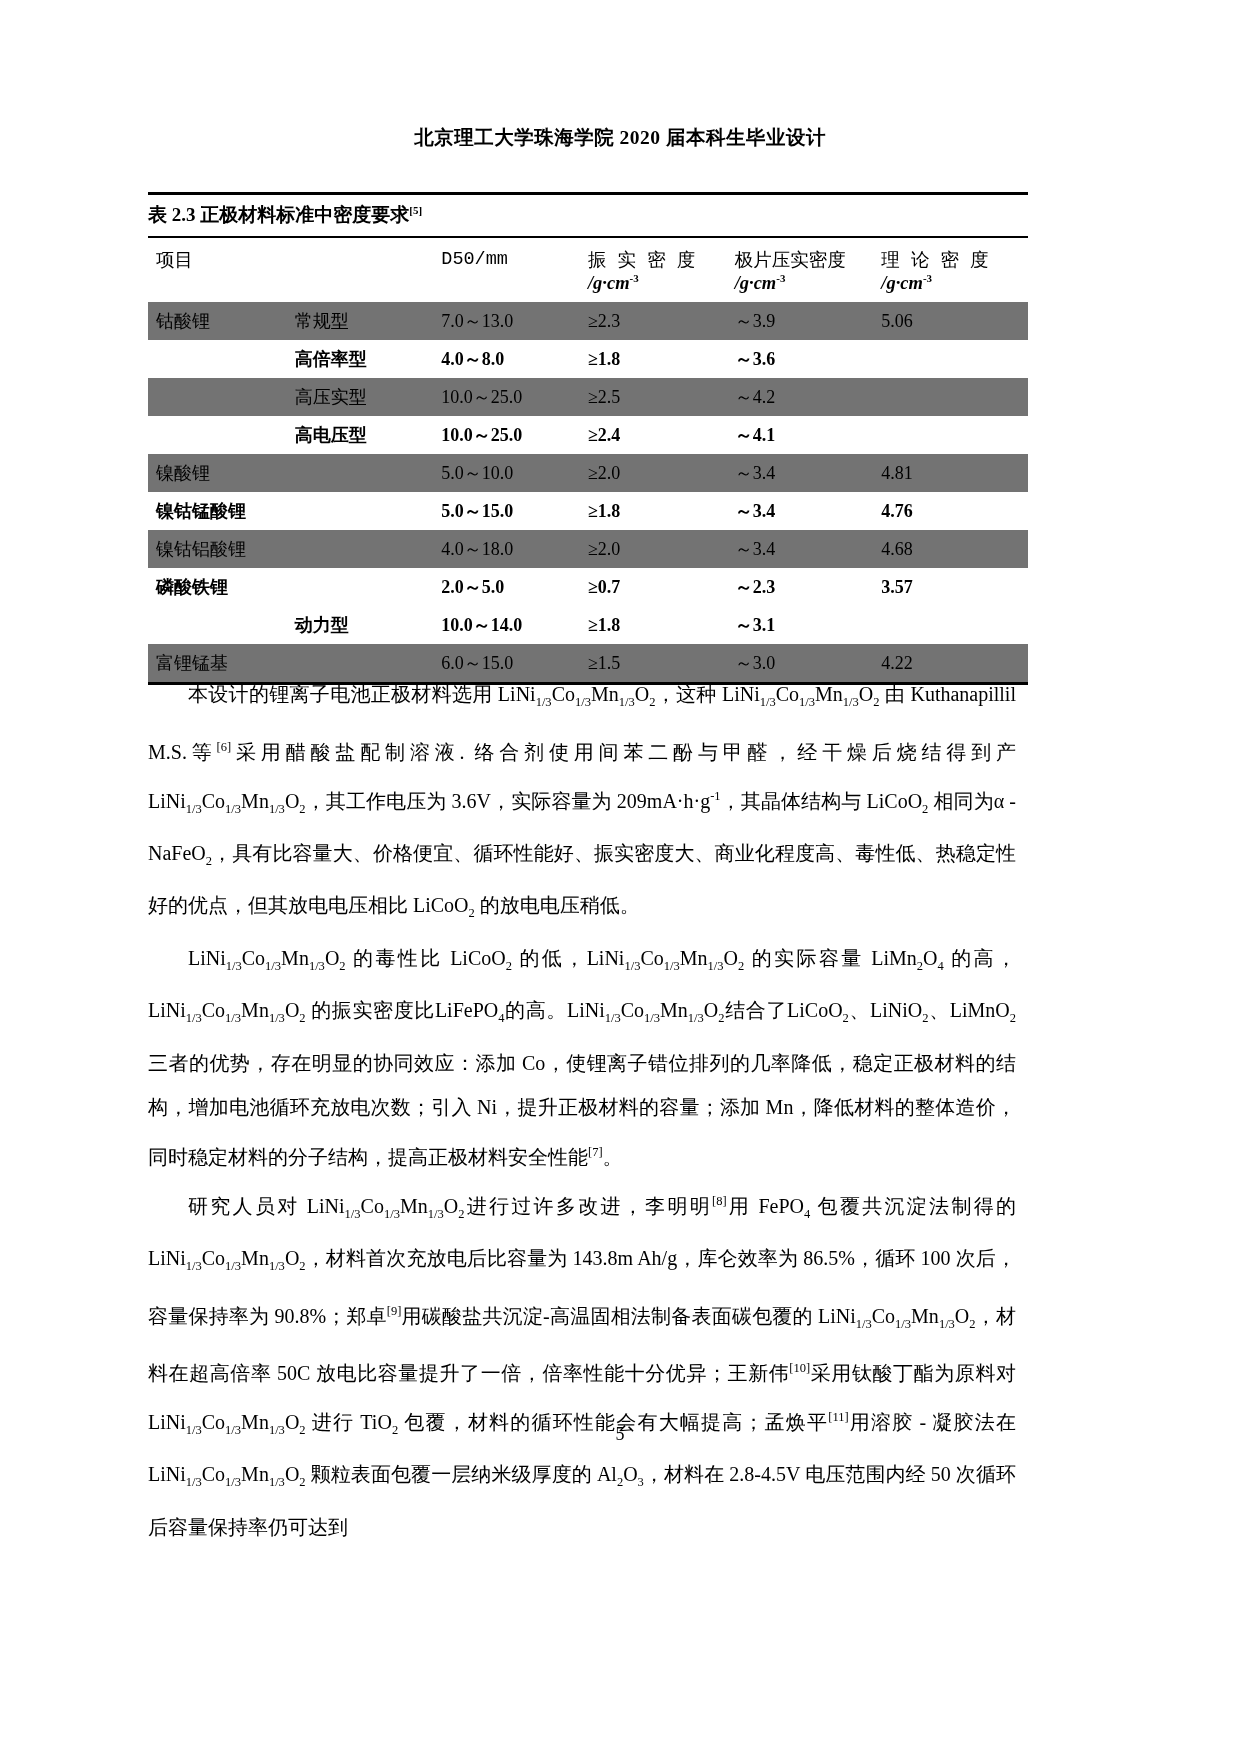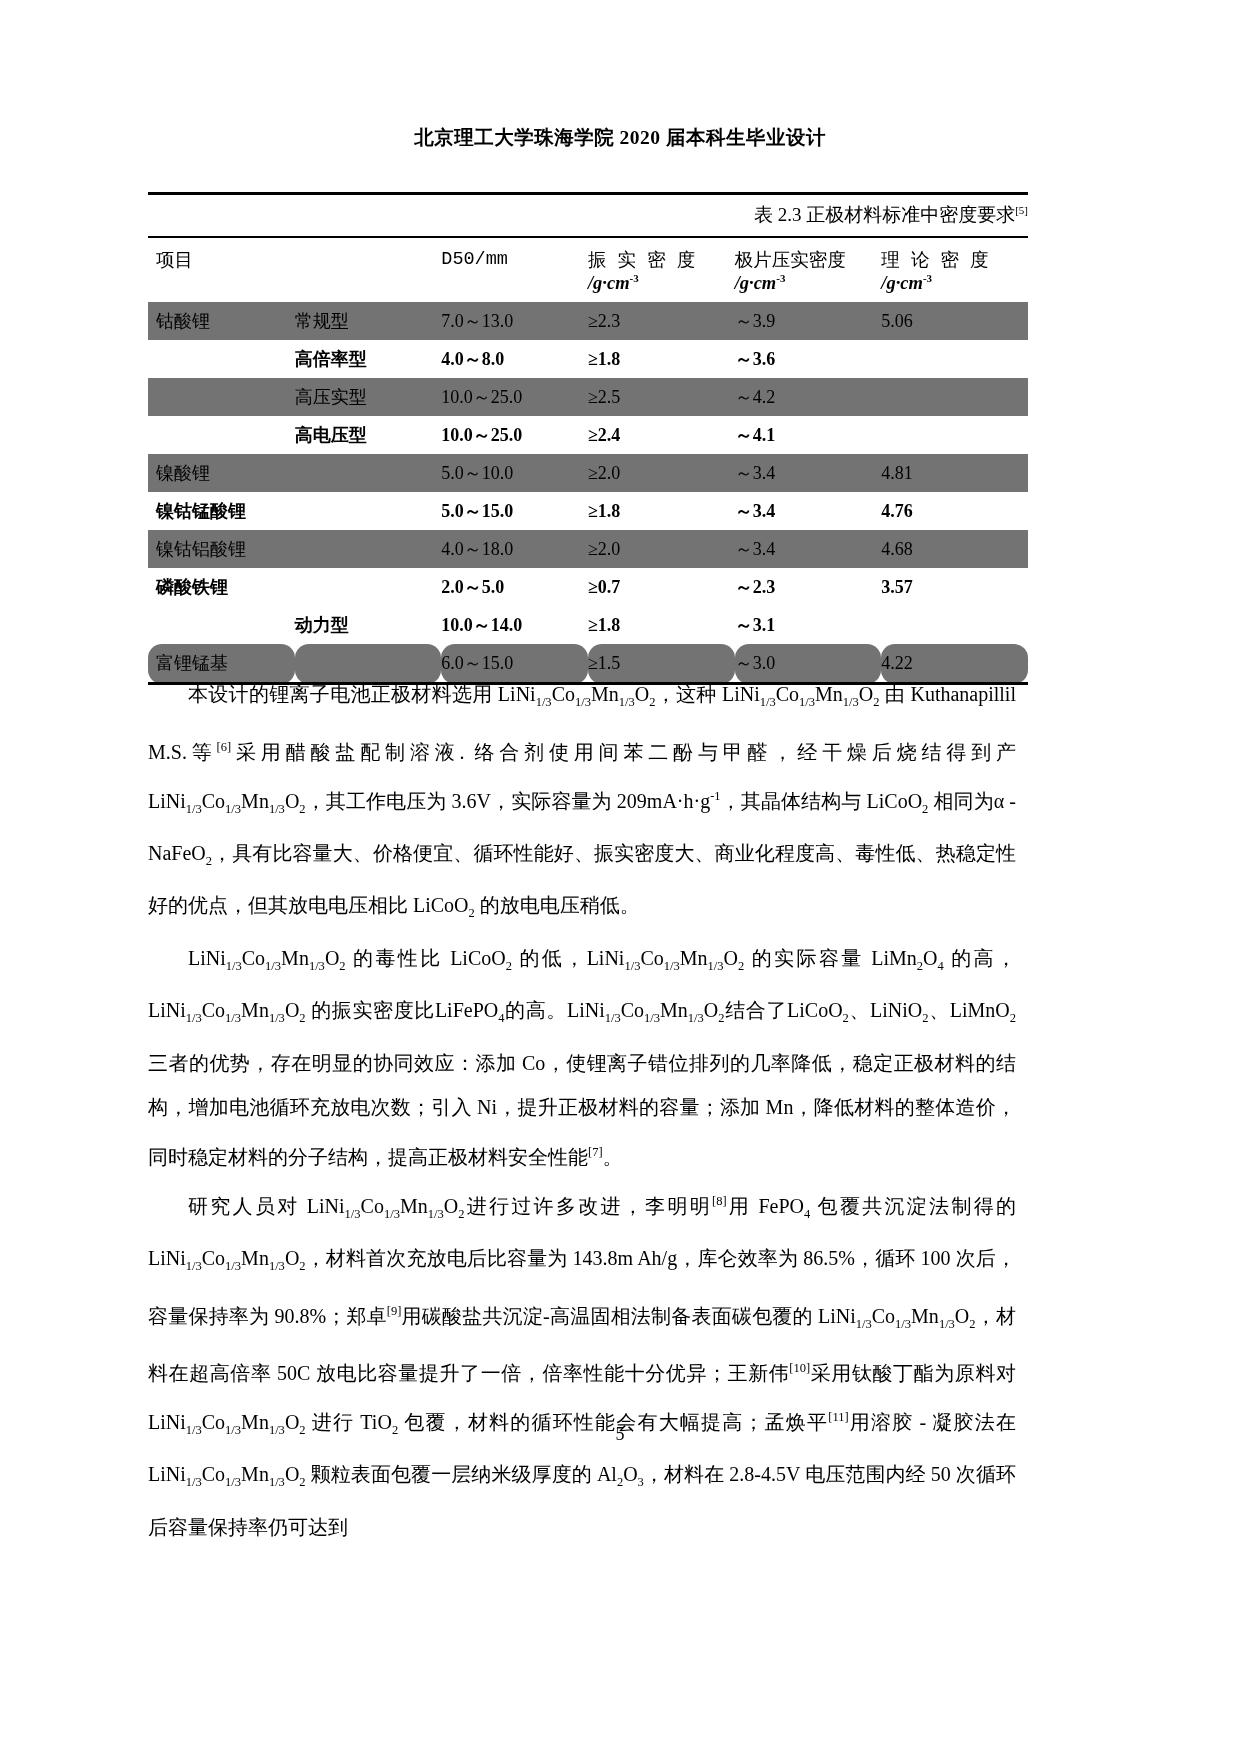--- a/index.html
+++ b/index.html
@@ -21,24 +21,24 @@
     letter-spacing:.5px;
   }
 
   
   .table-wrap{ position:absolute; left:148px; top:192px; width:880px; }
   table.t23{ border-collapse:collapse; width:880px; table-layout:fixed; }
   table.t23 td, table.t23 th{ padding:0; vertical-align:middle; }
 
   .rule-top   { border-top:3px solid #000; }
   .rule-mid   { border-top:2.5px solid #000; }
-  .rule-bot   { border-bottom:3px solid #000;border-radius:14px; }
+  .rule-bot   { border-bottom:3px solid #000; }
 
   .tcap{
-    text-align:right; font-weight:normal; font-size:19px;
+    text-align:left; font-weight:bold; font-size:19px;
     padding:7px 0 8px 0 !important;
   }
   .tcap sup{ font-size:11px; vertical-align:super; }
 
   .hd td{ font-size:18.5px; padding-top:9px !important;font-family:Liberation Mono, monospace; }
   .hd2 td{ font-size:18.5px; padding-bottom:8px !important; }
   .unit{ font-weight:bold; font-style:italic; font-size:17px; }
   .unit sup{ font-style:normal; font-size:11px; vertical-align:super; }
 
   tr.row td{ font-size:18px; height:38px; line-height:38px; }

